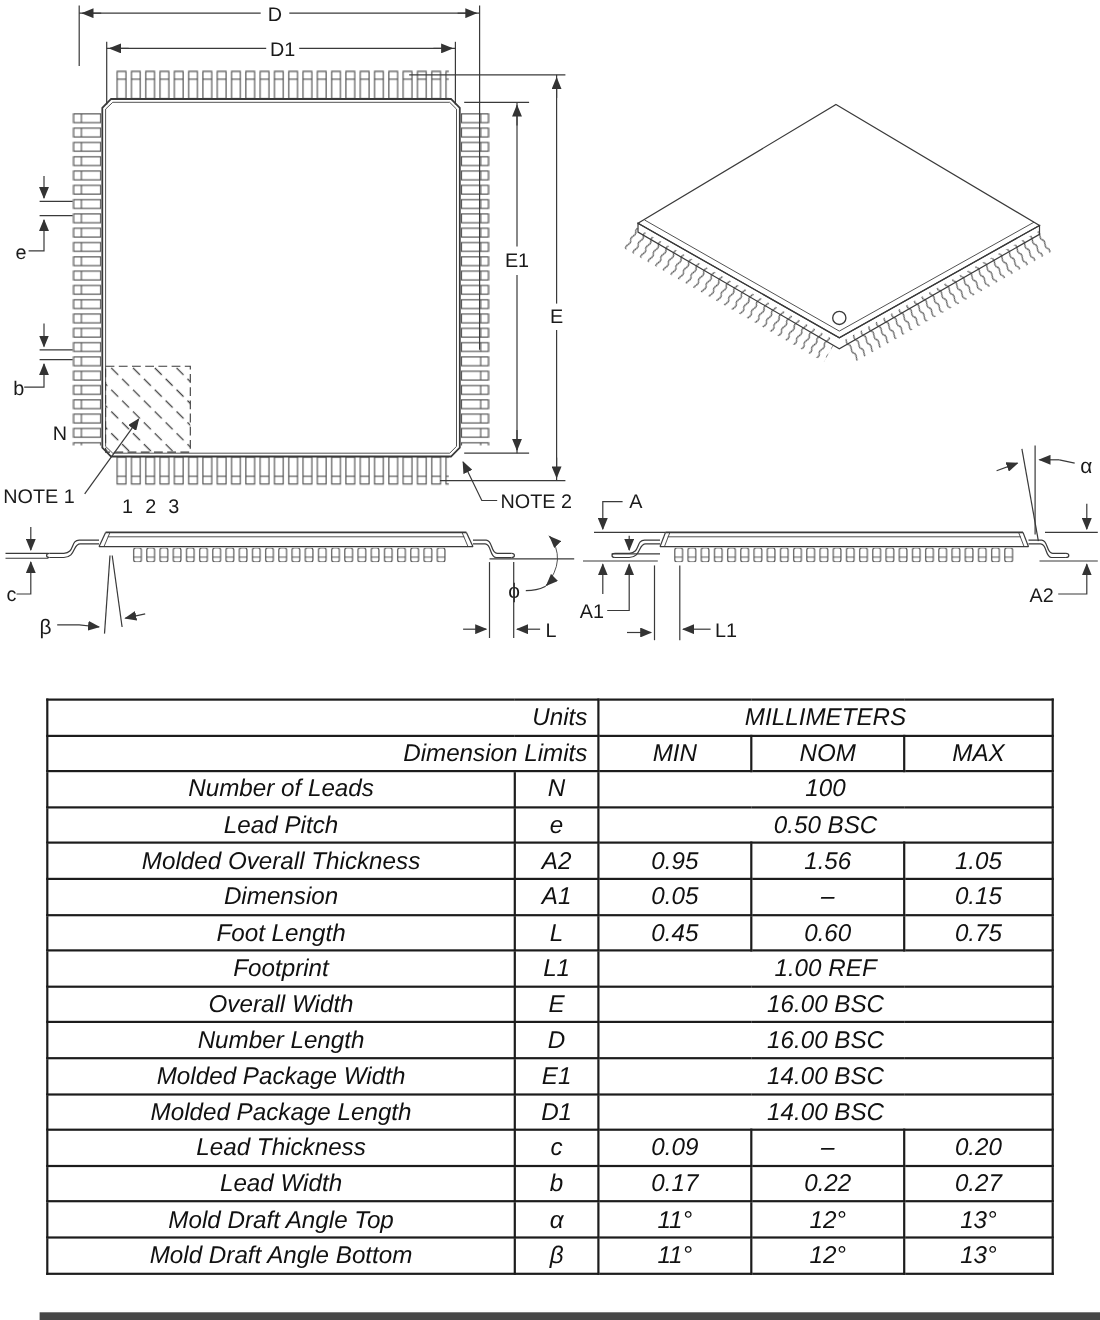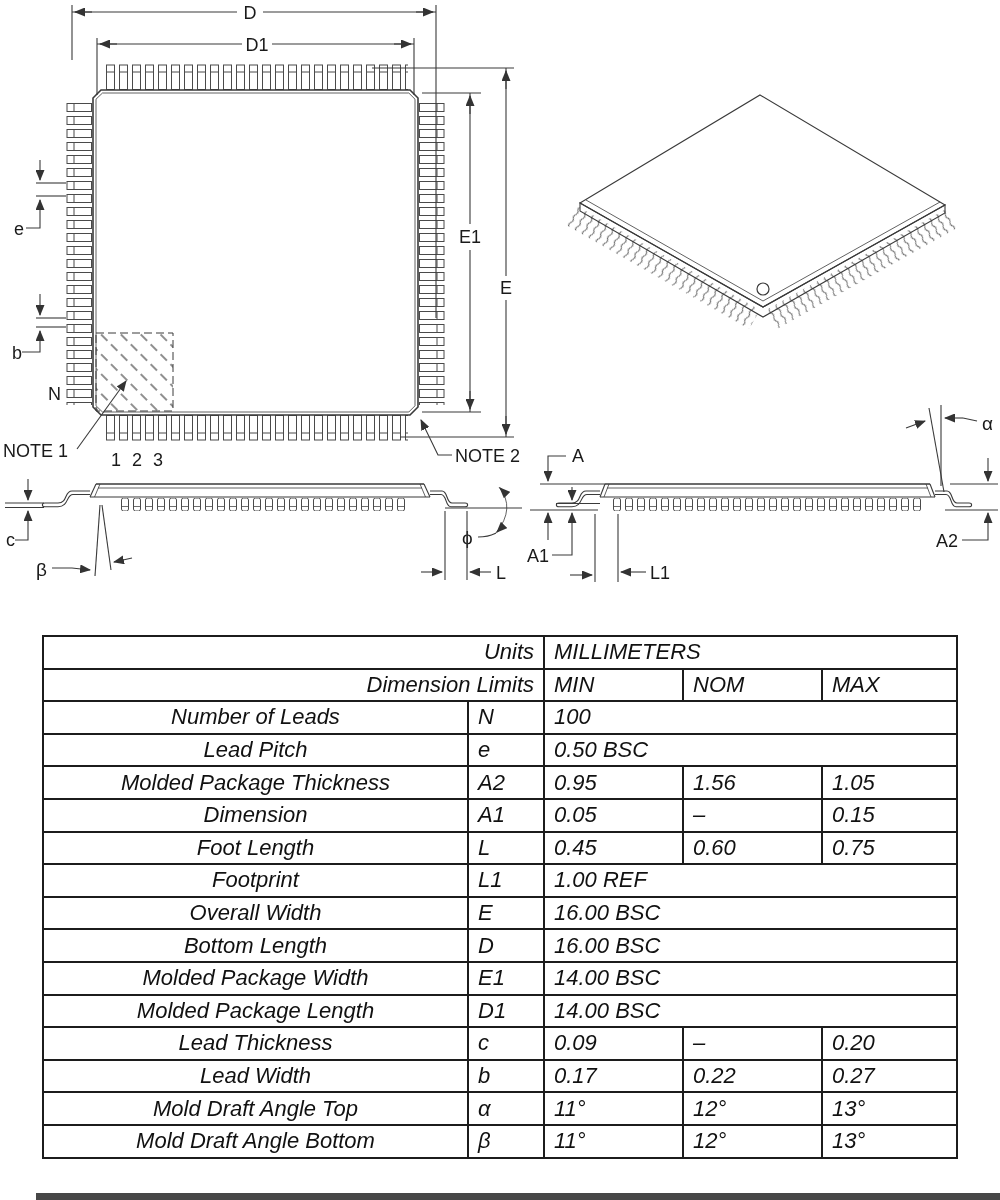--- a/index.html
+++ b/index.html
@@ -16,21 +16,21 @@
   
   table.dim{
     position:absolute;left:42px;top:635px;width:916px;
     border-collapse:collapse;table-layout:fixed;font-size:22px;font-style:italic;
   }
   table.dim td{
     border:2px solid #1c1c1c;height:30.6px;padding:0 9px;
     white-space:nowrap;overflow:hidden;
   }
   td.l{text-align:center;}
-  td.c{padding:0 2px;}
+  td.c{text-align:center;padding:0 2px;}
   td.r{text-align:right;}
   #bottom-bar{
     position:absolute;left:36px;top:1193px;width:964px;height:7px;
     background:#474747;
   }
 </style>
 </head>
 <body>
 
 <svg id="drawing" width="1000" height="600" viewBox="0 0 1000 600">
@@ -297,21 +297,21 @@
     <td class="l">Number of Leads</td>
     <td class="c">N</td>
     <td colspan="3" class="c">100</td>
   </tr>
   <tr>
     <td class="l">Lead Pitch</td>
     <td class="c">e</td>
     <td colspan="3" class="c">0.50 BSC</td>
   </tr>
   <tr>
-    <td class="l">Molded Package Thickness</td>
+    <td class="l">Molded Overall Thickness</td>
     <td class="c">A2</td>
     <td class="c">0.95</td>
     <td class="c">1.56</td>
     <td class="c">1.05</td>
   </tr>
   <tr>
     <td class="l">Dimension</td>
     <td class="c">A1</td>
     <td class="c">0.05</td>
     <td class="c">–</td>
@@ -328,21 +328,21 @@
     <td class="l">Footprint</td>
     <td class="c">L1</td>
     <td colspan="3" class="c">1.00 REF</td>
   </tr>
   <tr>
     <td class="l">Overall Width</td>
     <td class="c">E</td>
     <td colspan="3" class="c">16.00 BSC</td>
   </tr>
   <tr>
-    <td class="l">Bottom Length</td>
+    <td class="l">Number Length</td>
     <td class="c">D</td>
     <td colspan="3" class="c">16.00 BSC</td>
   </tr>
   <tr>
     <td class="l">Molded Package Width</td>
     <td class="c">E1</td>
     <td colspan="3" class="c">14.00 BSC</td>
   </tr>
   <tr>
     <td class="l">Molded Package Length</td>

